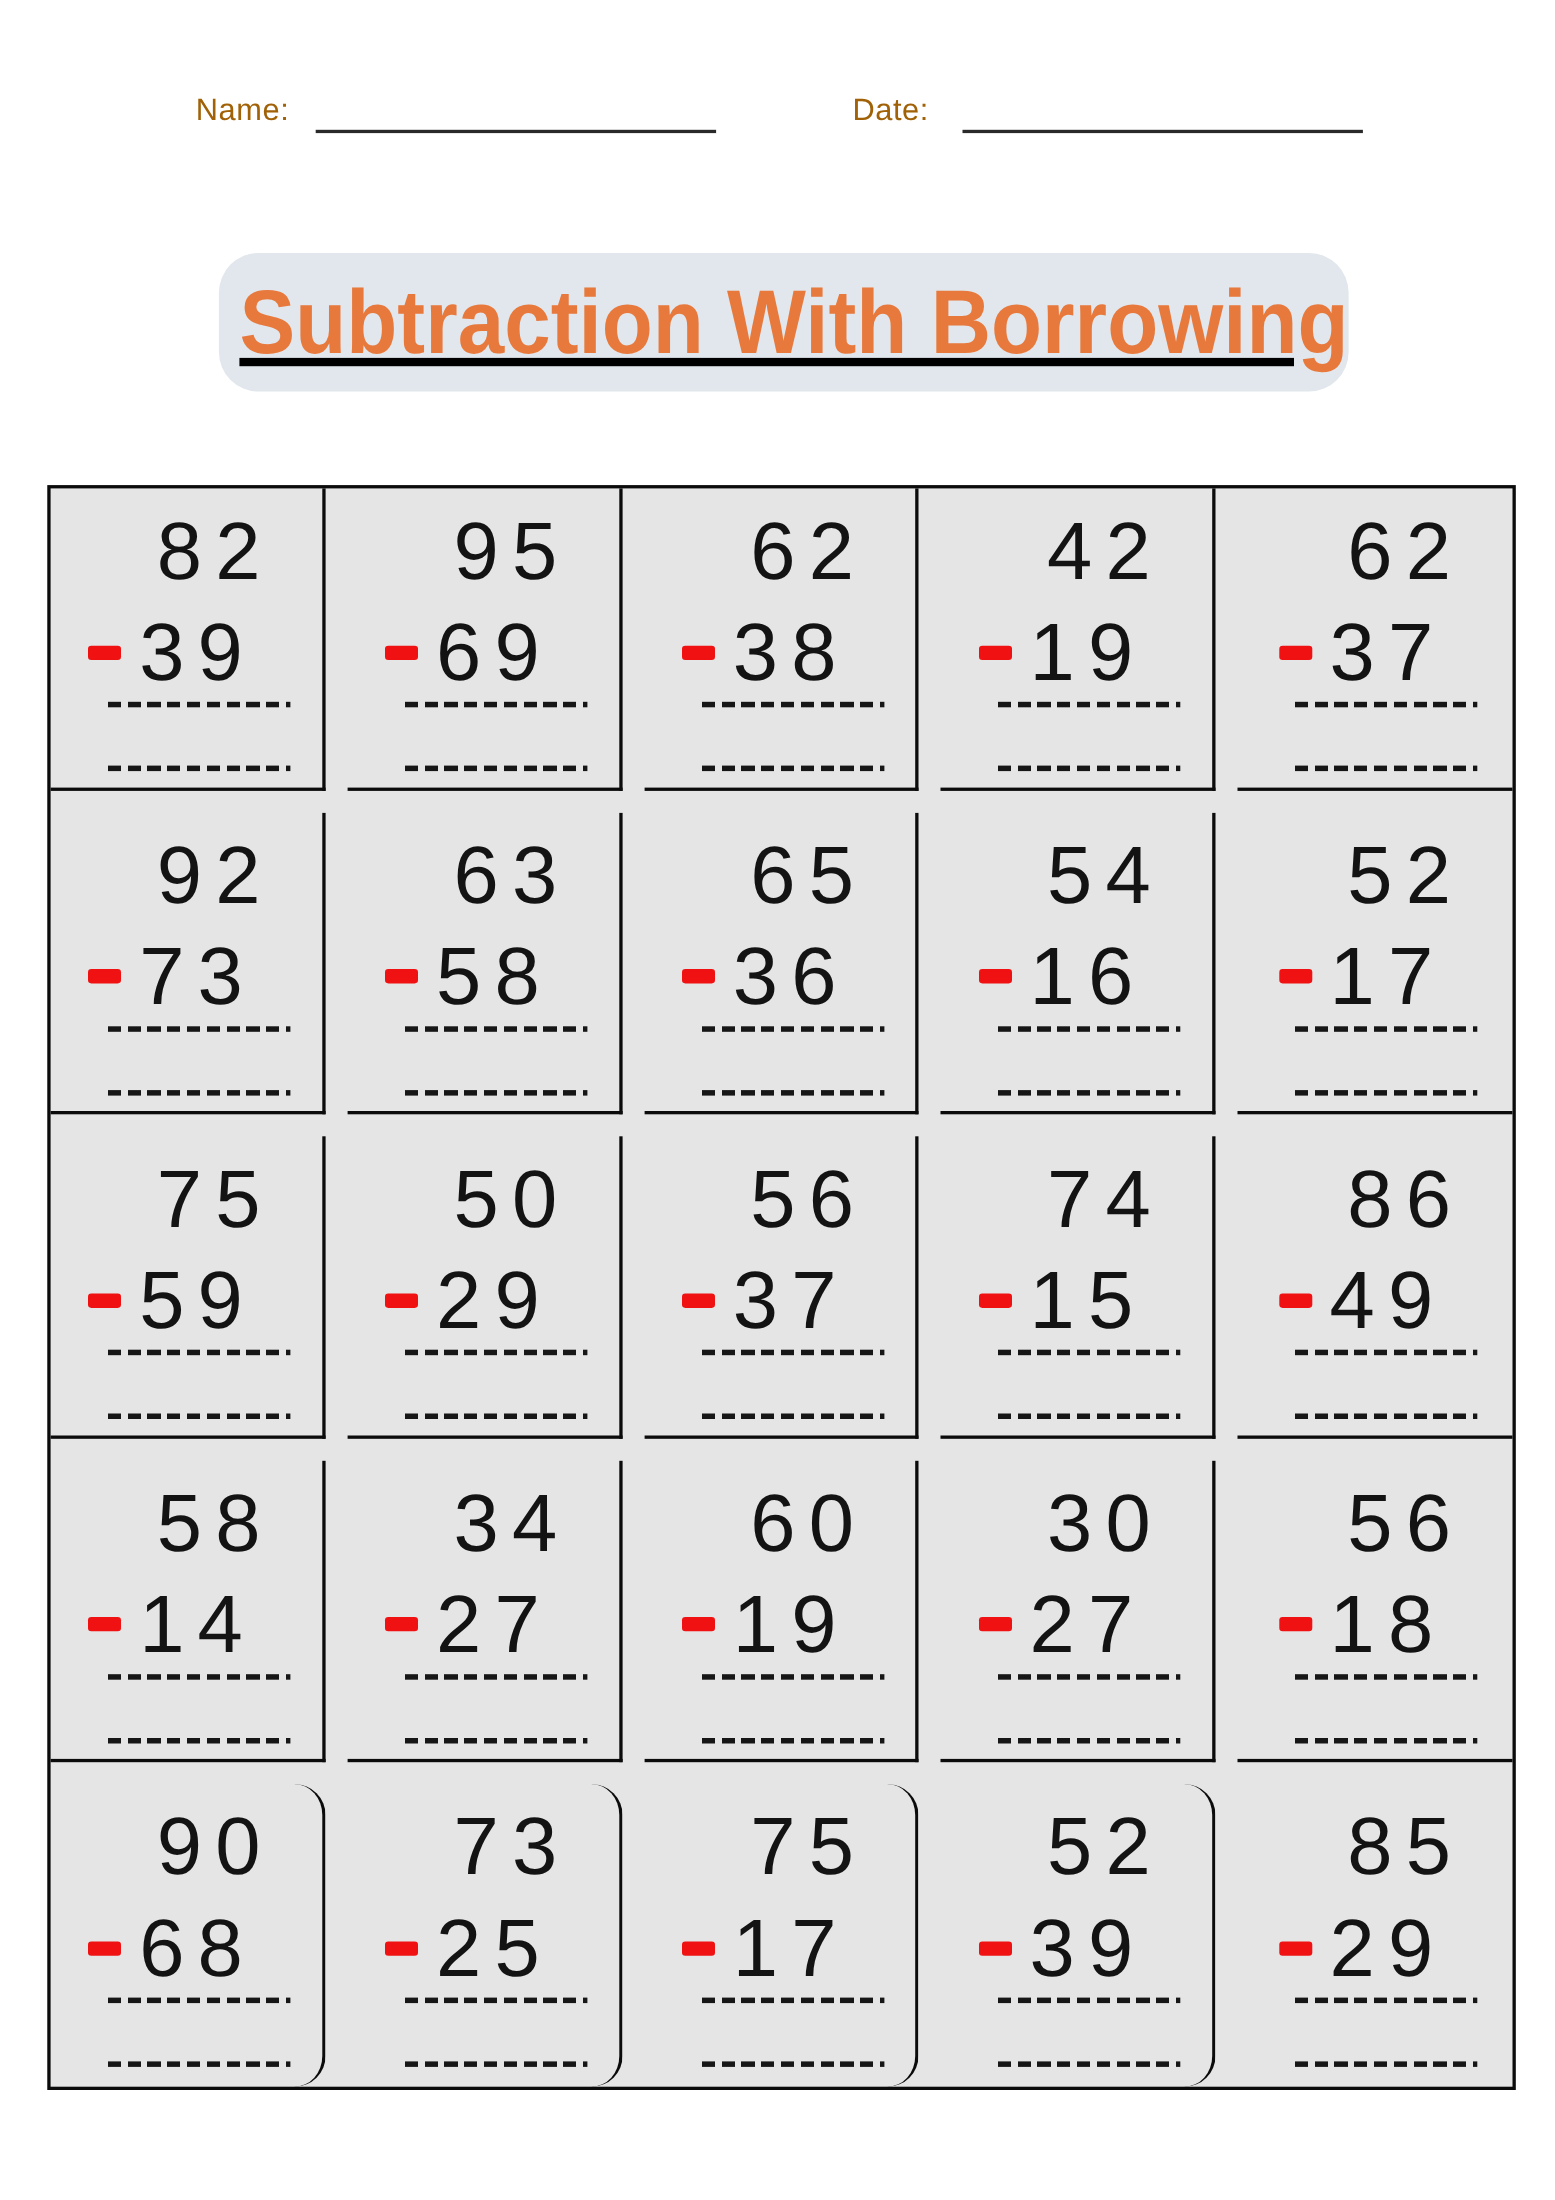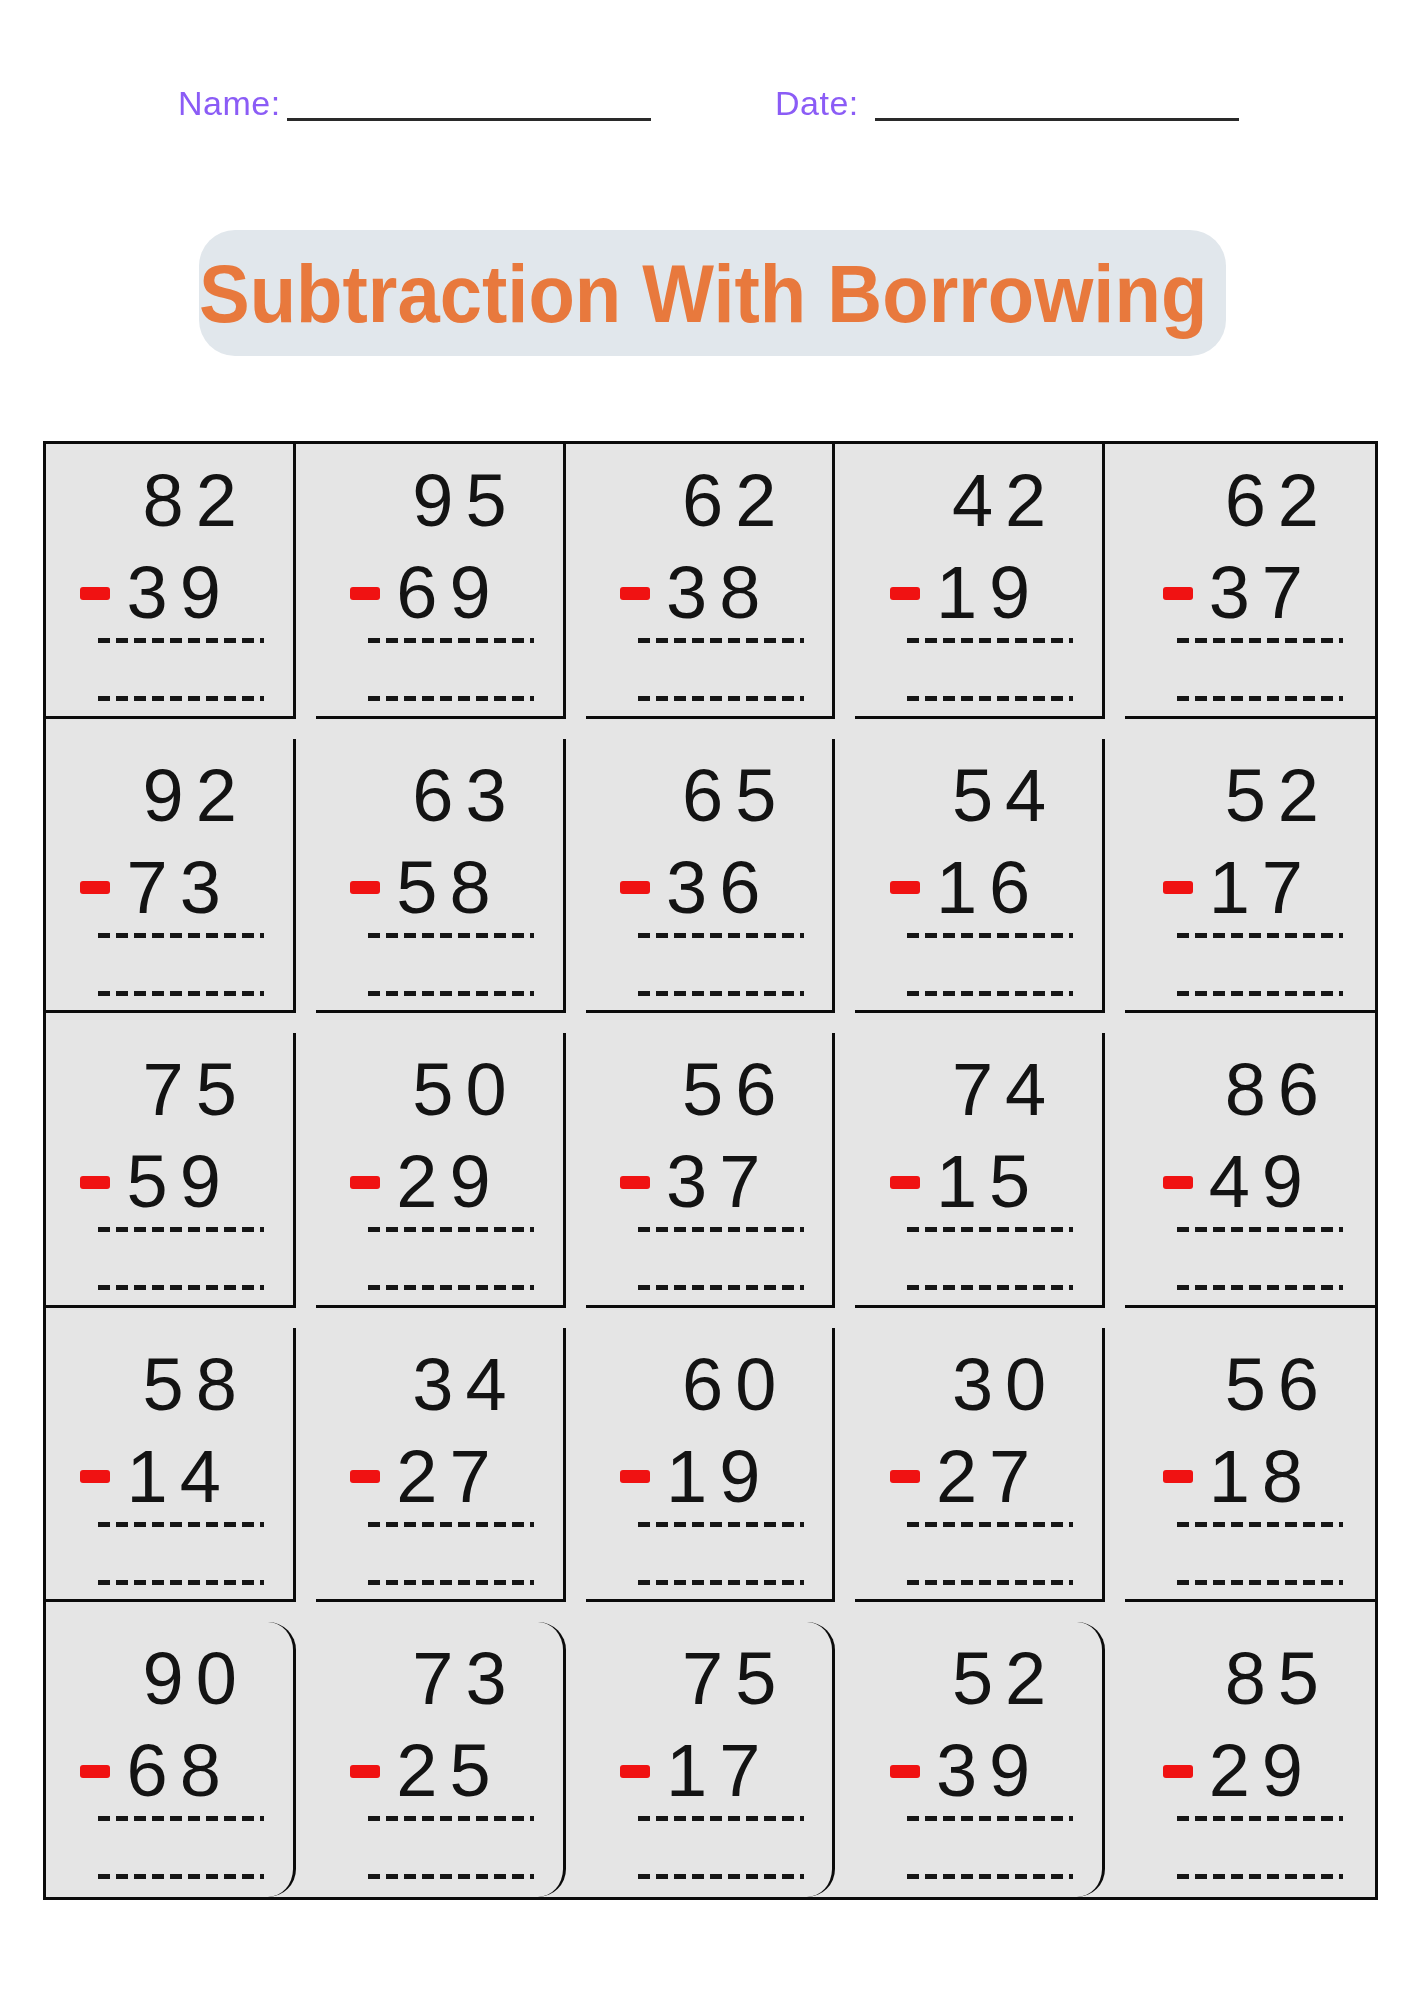--- a/index.html
+++ b/index.html
@@ -9,43 +9,43 @@
     position: relative;
     overflow: hidden;
     font-family: "Liberation Sans", "DejaVu Sans", sans-serif;
   }
   .page { position: absolute; inset: 0; }
 
   
   .hdr-label {
     position: absolute;
     top: 84px;
-    font-size: 34px;
+    font-size: 28px;
     letter-spacing: 0.5px;
-    color: #8b5cf6;
+    color: #a16207;
   }
   .name-label { left: 178px; }
   .date-label { left: 775px; }
   .hdr-line {
     position: absolute;
     top: 118px;
     width: 364px; height: 0;
     border-top: 3px solid #2a2a2a;
   }
   .name-line { left: 287px; }
   .date-line { left: 875px; }
 
   
   .title-banner {
     position: absolute;
     left: 199px; top: 230px;
     width: 1027px; height: 126px;
     background: var(--title-banner, #e1e7ec);
     border-radius: 36px;
-    display: flex; align-items: center; justify-content: flex-start;
+    display: flex; align-items: center; justify-content: flex-end; text-decoration: underline;
   }
   .title-text {
     font-size: 76px;
     font-weight: bold;
     color: var(--title-text, #e8793d);
     white-space: nowrap;
     transform: scaleY(1.08);
   }
 
   

